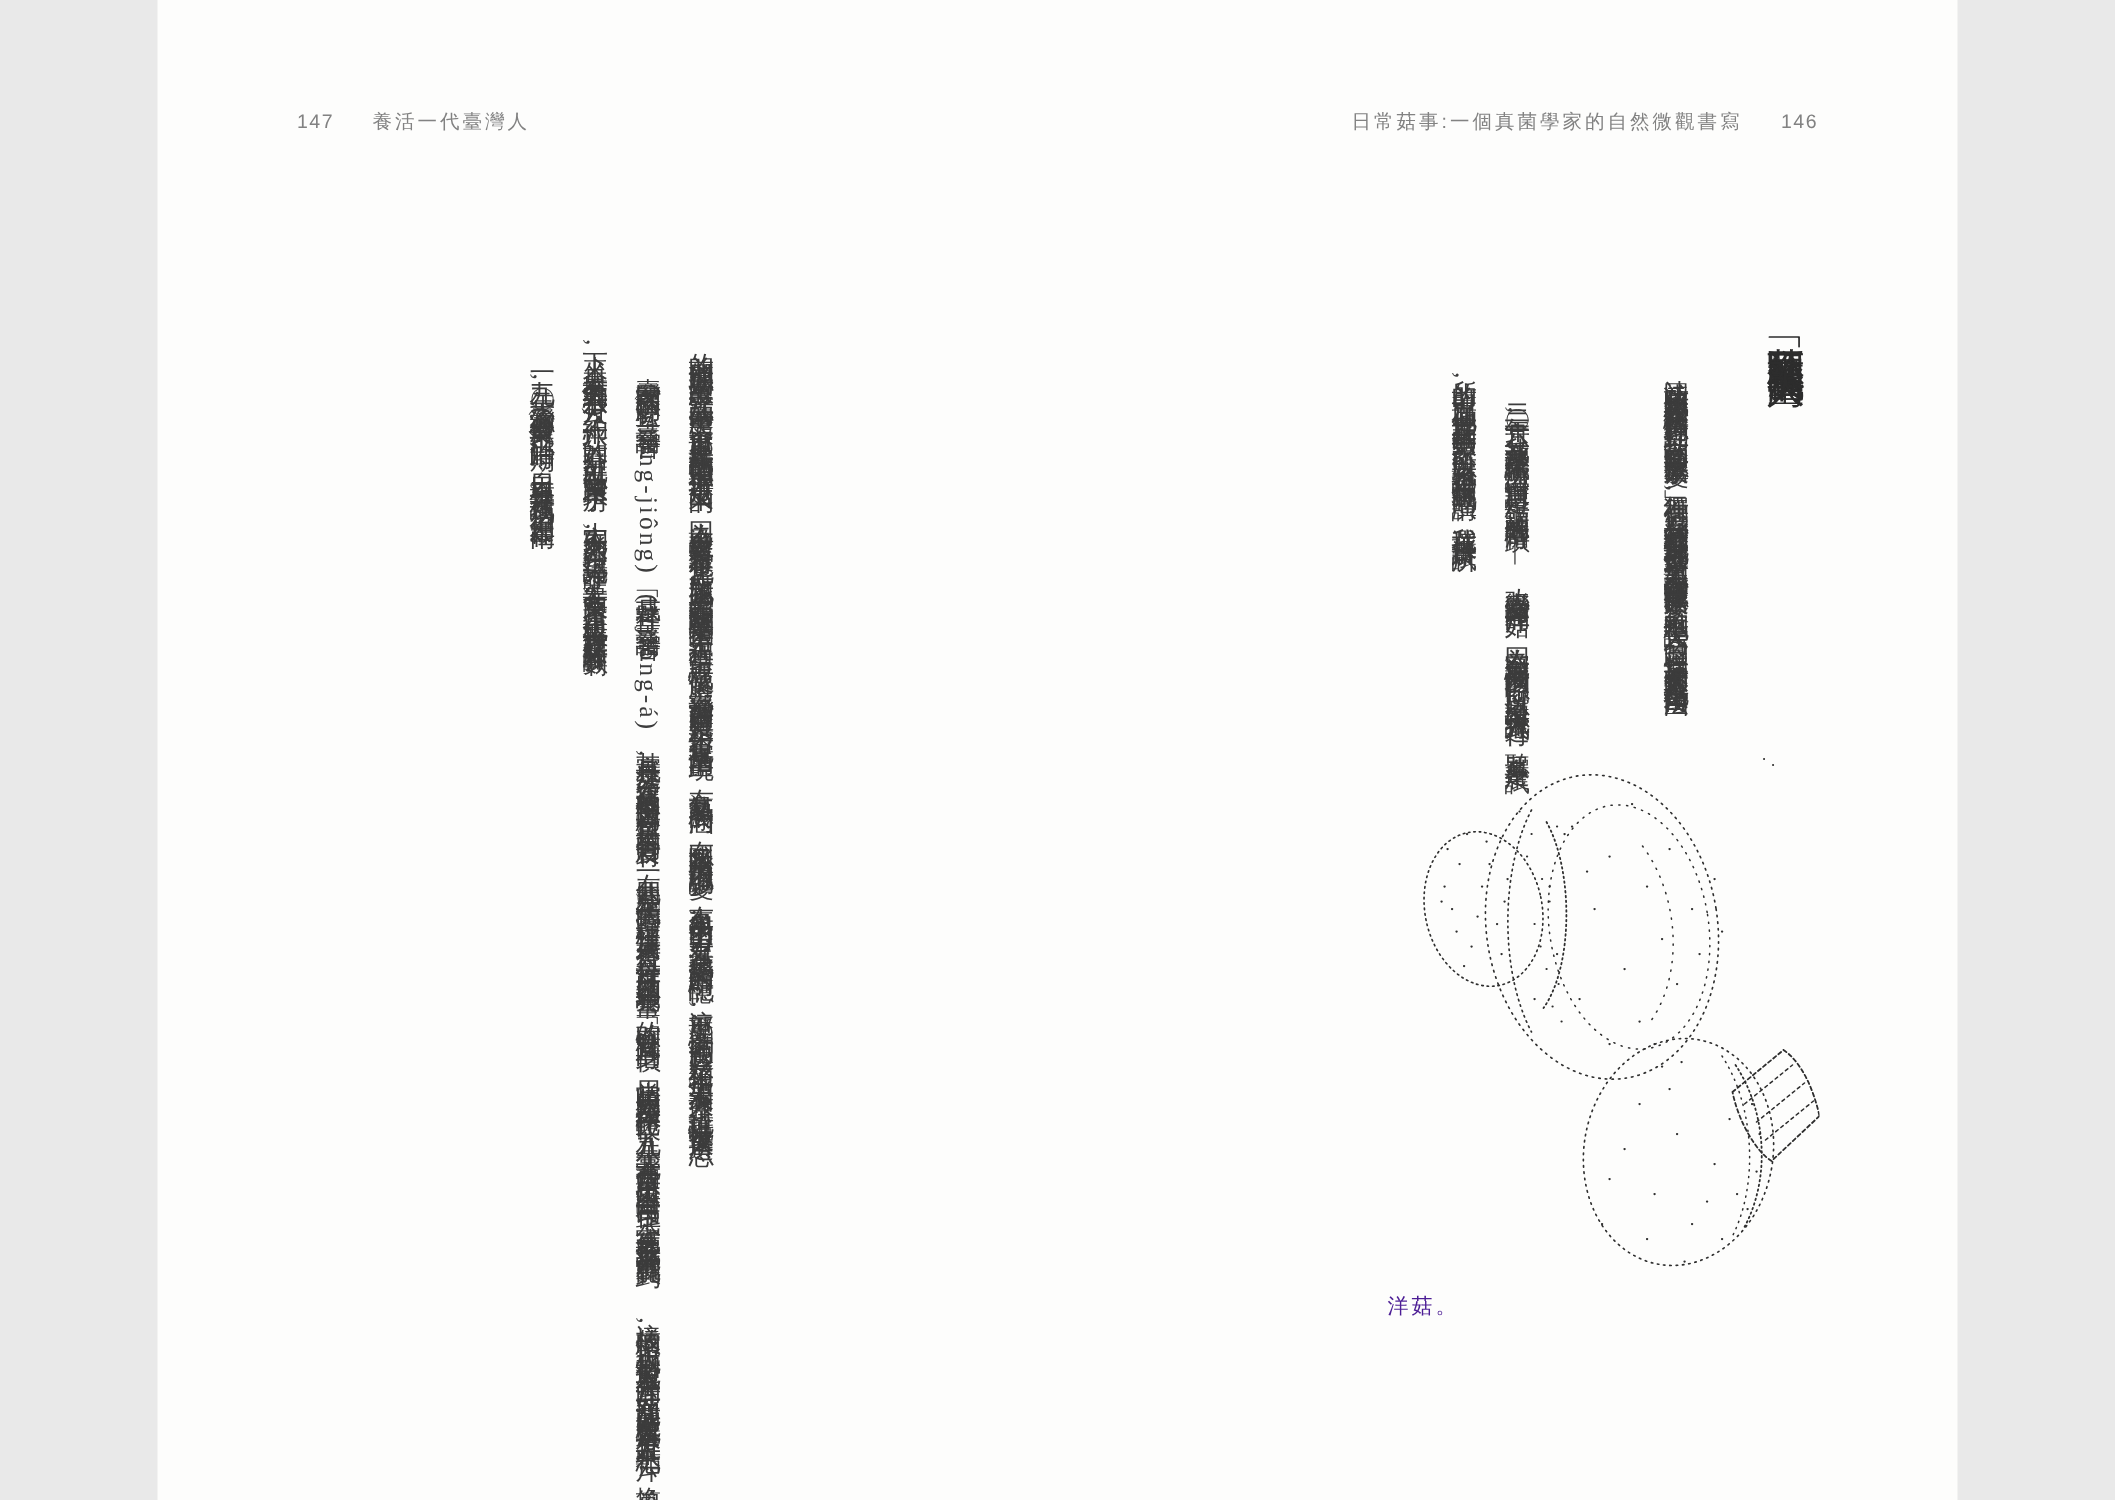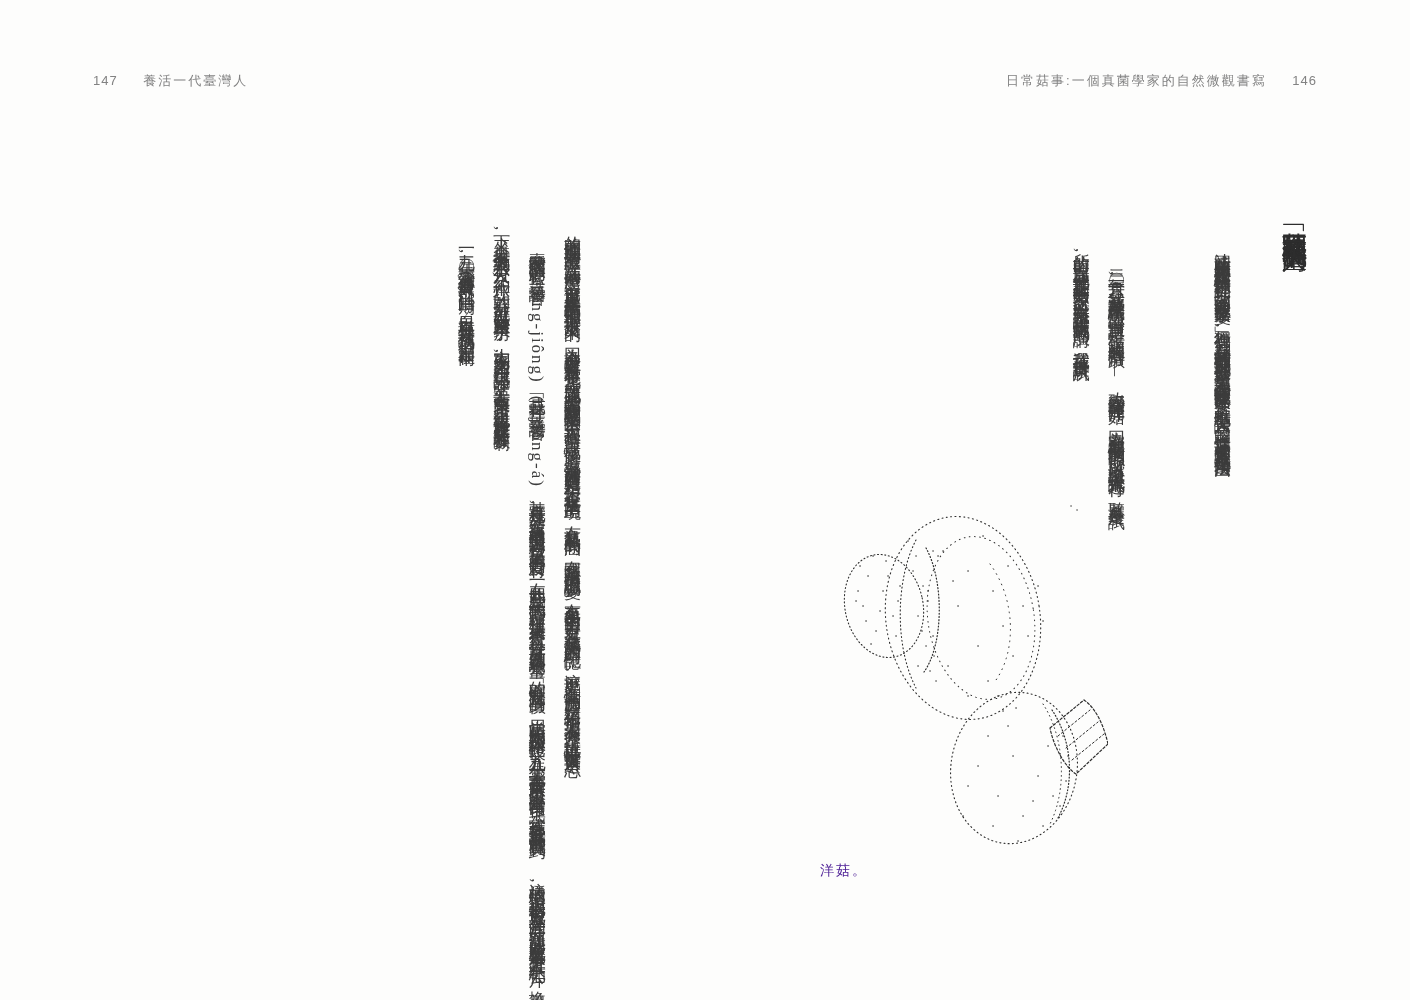--- a/index.html
+++ b/index.html
@@ -1,17 +1,17 @@
 <!DOCTYPE html>
 <html lang="zh-Hant"><head>
 <meta charset="utf-8">
 <style>
   html,body{margin:0;padding:0;background:#e9e9e9;}
   .stage{
-    position:relative;width:1410px;height:1000px;margin:0 auto;
+    position:relative;width:1200px;height:1000px;margin:0 auto;
     background:#fdfdfc;overflow:hidden;
     font-family:"Liberation Serif","DejaVu Serif",serif;
   }
   .v{writing-mode:vertical-rl;-webkit-writing-mode:vertical-rl;text-orientation:mixed;}
   .running-head{
     position:absolute;top:72px;font-size:13px;letter-spacing:2px;color:#828282;
     font-family:"Liberation Sans","DejaVu Sans",sans-serif;white-space:nowrap;
   }
   .running-head .folio{letter-spacing:1px;}
   .rh-left{left:93px;}

